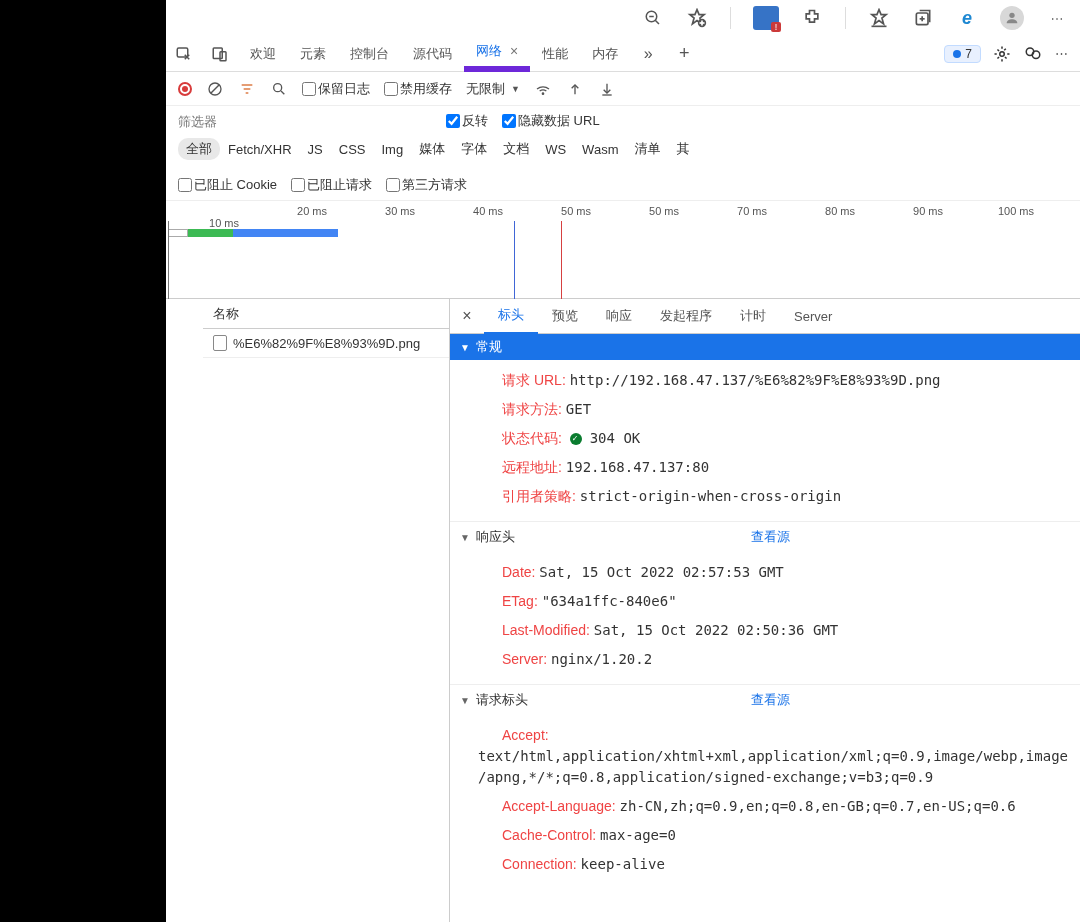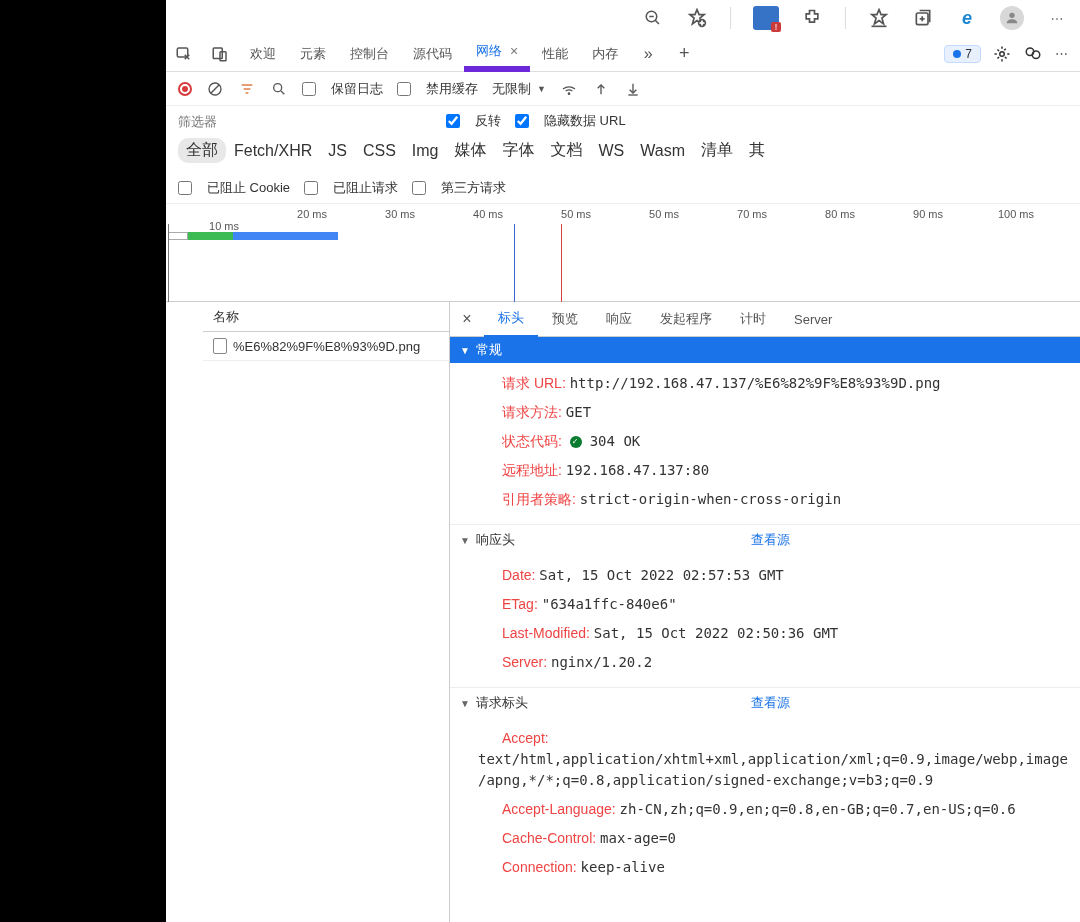--- a/index.html
+++ b/index.html
@@ -23,29 +23,29 @@
 .dt-tabs .spacer { flex: 1; }
 .dt-tabs .right-icons { display: flex; align-items: center; gap: 12px; padding: 0 12px; }
 .badge { background: #e8f0fe; border: 1px solid #c2dbff; border-radius: 4px; padding: 1px 8px; display: flex; align-items: center; gap: 4px; font-size: 12px; }
 .badge .dot { width: 8px; height: 8px; border-radius: 50%; background: #1a73e8; }
 
 .net-toolbar { height: 34px; border-bottom: 1px solid #eee; display: flex; align-items: center; gap: 14px; padding: 0 12px; }
 .rec { width: 14px; height: 14px; border: 2px solid #d83b3b; border-radius: 50%; display: inline-block; position: relative; }
 .rec::after { content: ""; width: 6px; height: 6px; background: #d83b3b; border-radius: 50%; position: absolute; left: 2px; top: 2px; }
 .tb-icon { width: 18px; height: 18px; display: flex; align-items: center; justify-content: center; color: #555; }
 .filter-icon { color: #d86b2e; }
-.cb { display: flex; align-items: center; gap: 15px; color: #333; font-size: 13px; }
+.cb { display: flex; align-items: center; gap: 2px; color: #333; font-size: 13px; }
 .cb input { width: 14px; height: 14px; }
 .throttle { display: flex; align-items: center; gap: 6px; }
 .throttle span.caret { font-size: 9px; color: #555; }
 
 .filter-row { border-bottom: 1px solid #eee; padding: 6px 12px; display: flex; flex-wrap: wrap; align-items: center; gap: 14px; row-gap: 8px; }
 .filter-row input.filter-inp { border: none; outline: none; font-size: 13px; width: 60px; }
 .pill-group { display: flex; align-items: center; }
-.pill { padding: 2px 8px; cursor: pointer; color: #333; font-size: 16px; }
+.pill { padding: 2px 8px; cursor: pointer; color: #333; font-size: 13px; }
 .pill.active { background: #e8e8e8; border-radius: 10px; }
 
 .timeline { border-bottom: 1px solid #ccc; position: relative; height: 98px; }
 .tl-ruler { position: relative; height: 20px; }
 .tl-tick { position: absolute; top: 4px; font-size: 11px; color: #555; transform: translateX(-50%); }
 .tl-body { position: relative; height: 78px; }
 .tl-cursor { position: absolute; top: 0; bottom: 0; width: 1px; }
 .tl-bar { position: absolute; top: 8px; height: 8px; }
 
 .split { flex: 1; display: flex; min-height: 0; }

